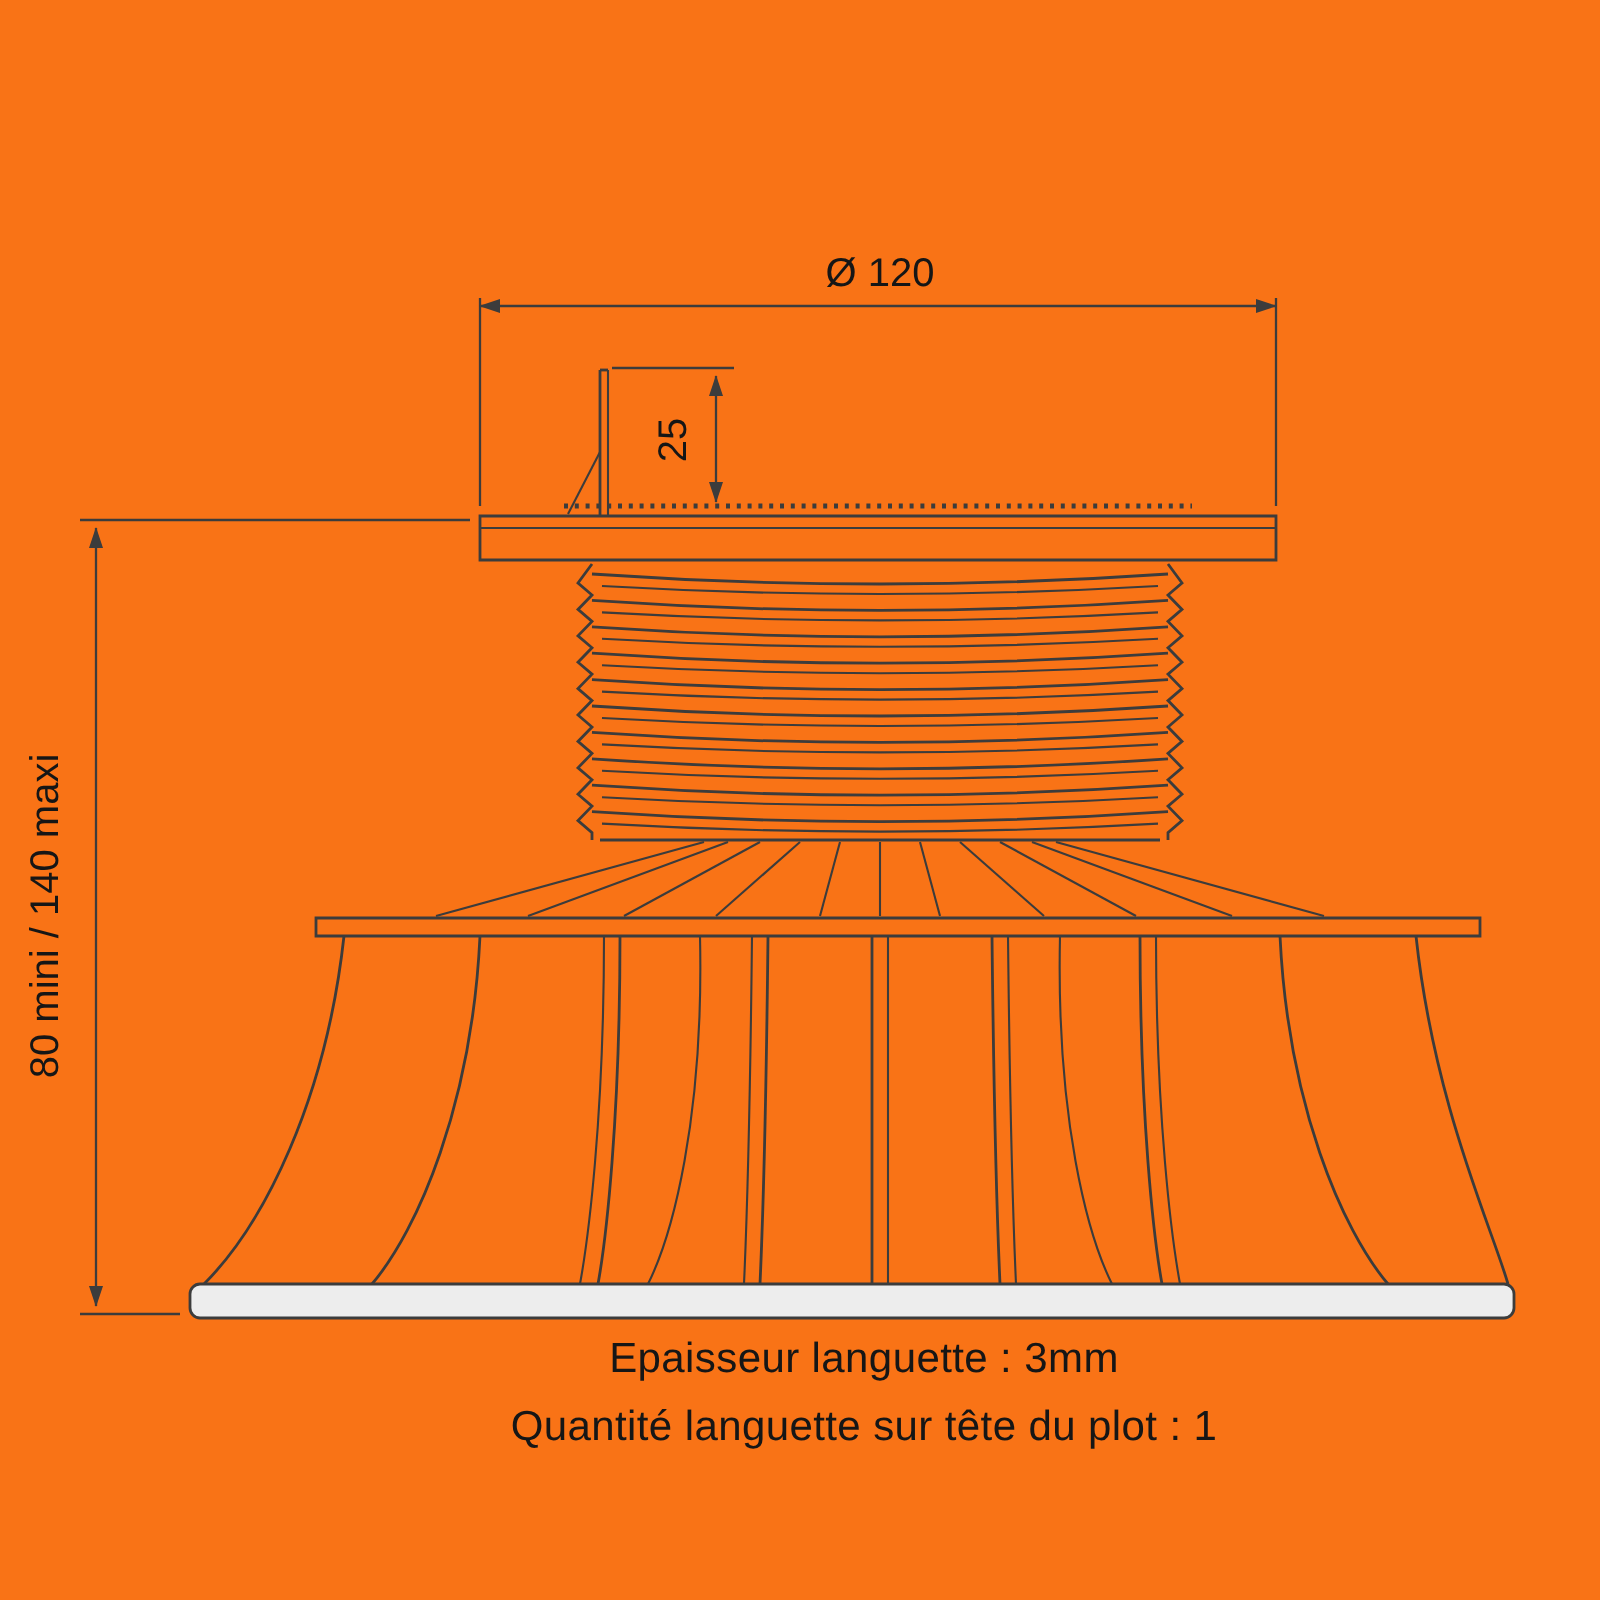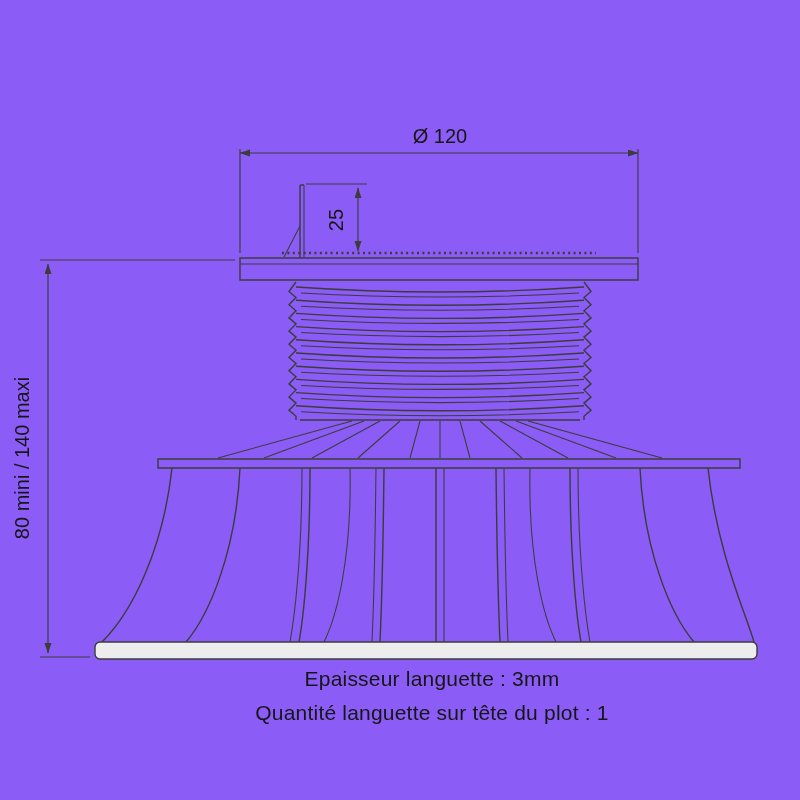--- a/index.html
+++ b/index.html
@@ -1,17 +1,17 @@
 <!DOCTYPE html>
 <html style="--line: #3c3c3c; --text: #161616;"><head>
 <meta charset="utf-8">
 <style>
   html,body{margin:0;padding:0;background:#fff;}
   .page{
-    width:800px;height:800px;position:relative;background:#8b5cf6;
+    width:800px;height:800px;position:relative;background:#f97316;
     font-family:"Liberation Sans",sans-serif;overflow:hidden;
   }
   svg{display:block;}
   svg text{font-family:"Liberation Sans",sans-serif;}
   .ln, .ln line, .ln path, .ln polyline{
     fill:none;stroke:var(--line,#3c3c3c);stroke-width:1.4;
     stroke-linecap:butt;stroke-linejoin:miter;
   }
   .ln rect{stroke:var(--line,#3c3c3c);stroke-width:1.4;}
   .thin{stroke-width:1.05 !important;}

